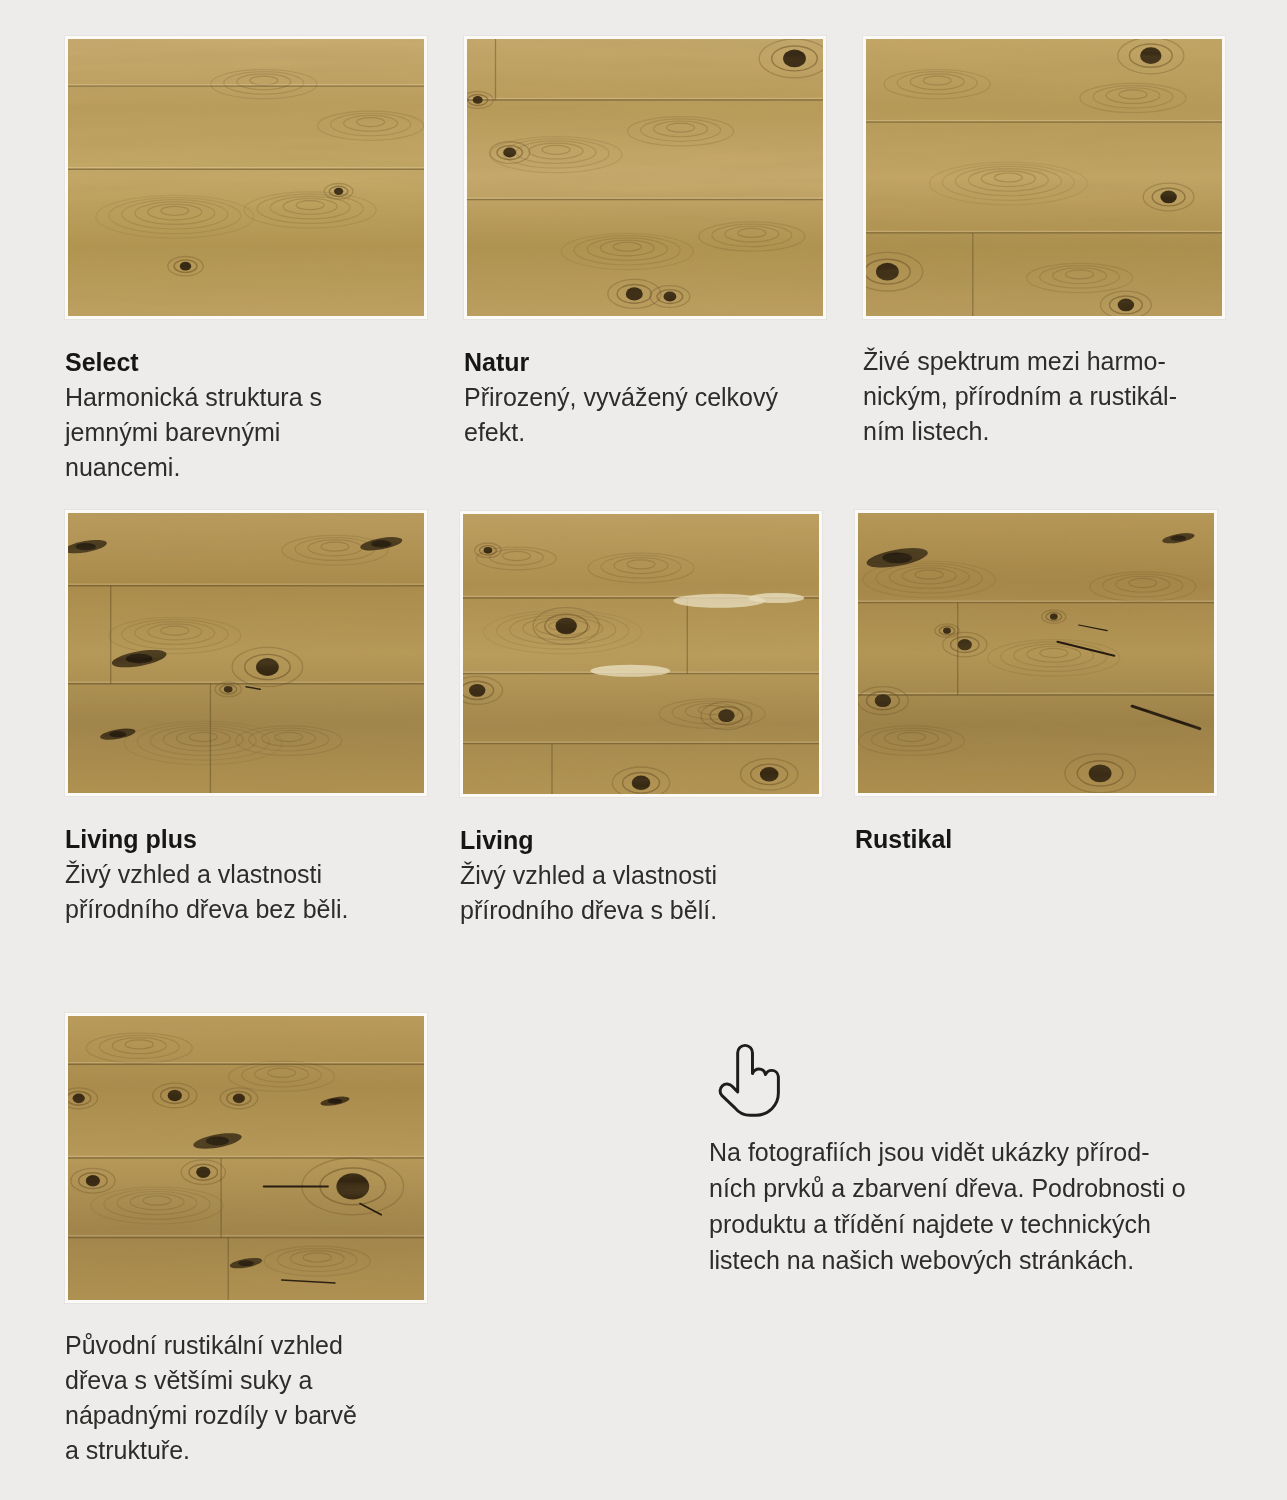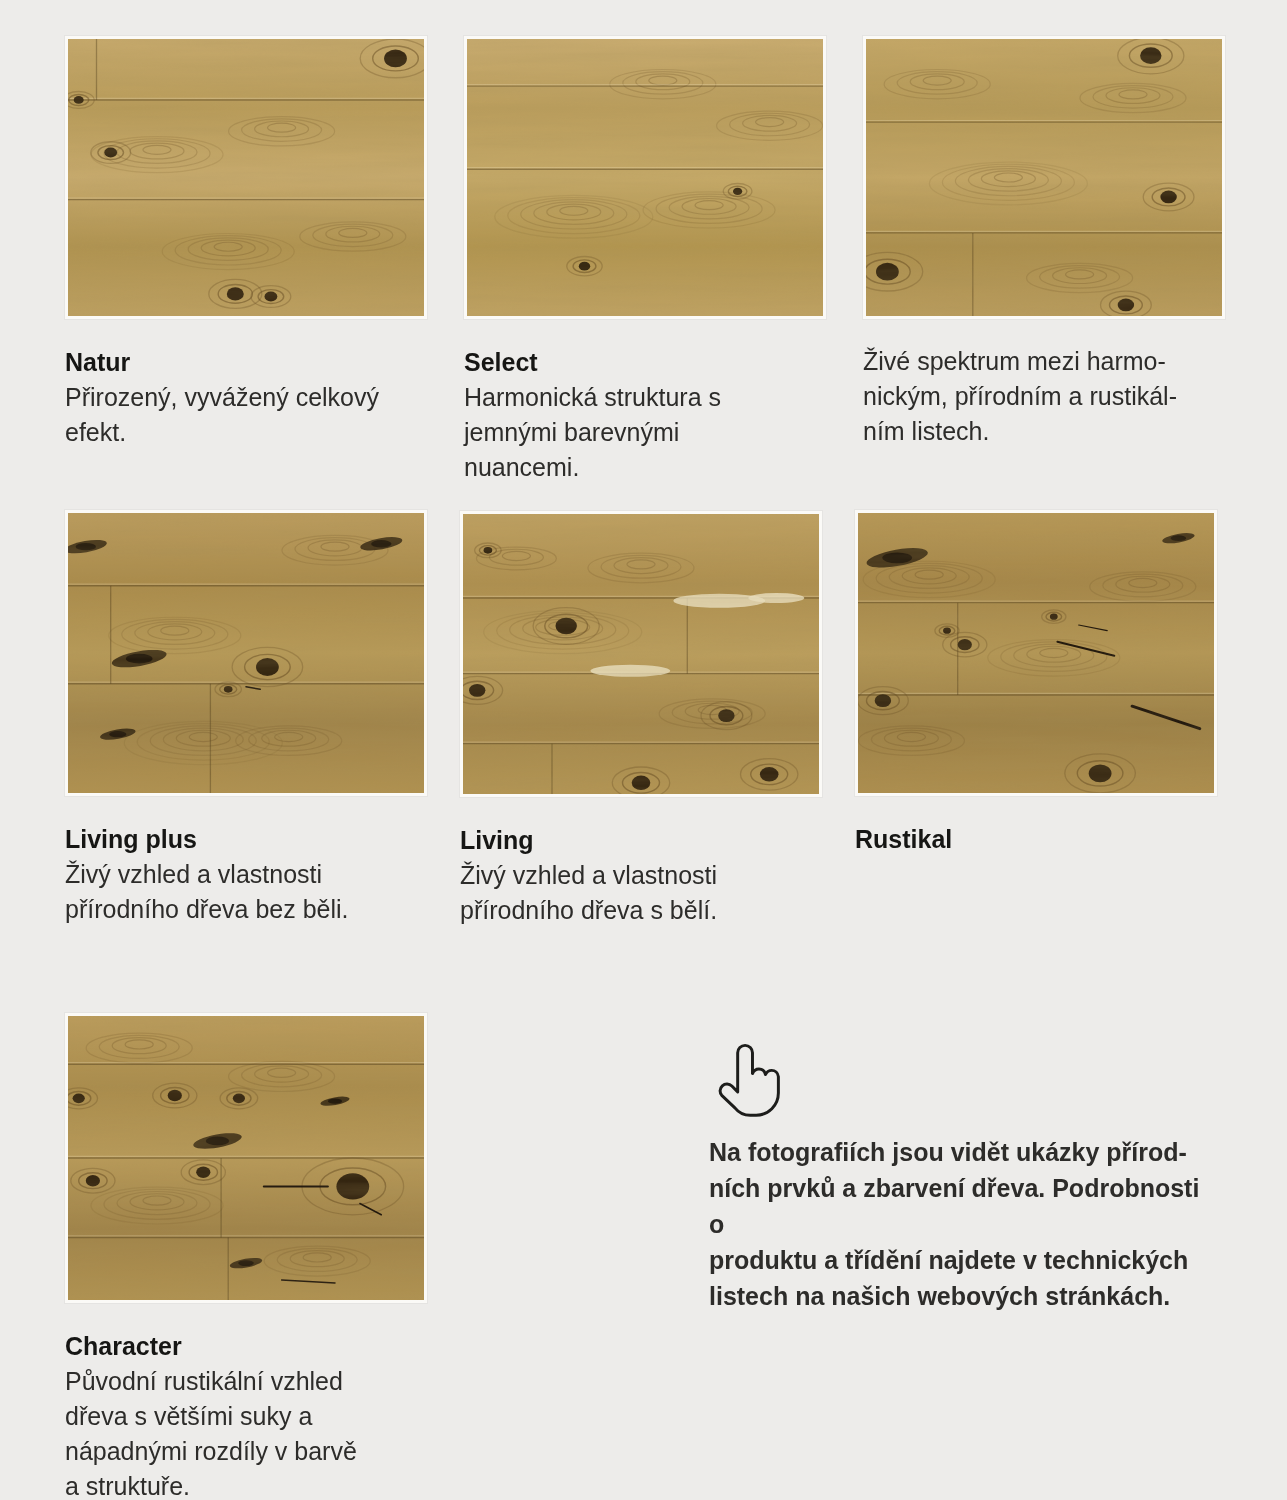--- a/index.html
+++ b/index.html
@@ -23,32 +23,88 @@
   .r2 .photo{height:280px;}
   .r3 .photo{height:284px;}
   .photo svg{display:block;width:100%;height:100%;}
   .caption{margin-top:25px;}
   .caption h3{
     margin:0;font-size:25px;line-height:36px;font-weight:bold;color:#161614;
   }
   .caption p{
     margin:0;font-size:25px;line-height:35px;color:#2d2c2a;white-space:pre-line;
   }
-  .note{margin-left:245px;width:500px;margin-top:27px;font-weight:bold;}
+  .note{margin-left:245px;width:500px;margin-top:27px;}
   .note .icon{display:block;}
   .note p{
     margin:12px 0 0 0;font-size:25px;line-height:36px;color:#2d2c2a;white-space:pre-line;
   }
 </style>
 </head>
 <body>
 
 <div class="page">
 
   <div class="row r1">
+    <figure class="cell" style="margin:0">
+      <div class="photo">
+          <svg viewBox="0 0 356 278" preserveAspectRatio="none" xmlns="http://www.w3.org/2000/svg">
+            <defs>
+              <linearGradient id="g0" x1="0" y1="0" x2="0" y2="1">
+                <stop offset="0%" stop-color="#c9ac70"></stop>
+                <stop offset="25%" stop-color="#bb9e5d"></stop>
+                <stop offset="50%" stop-color="#c5a968"></stop>
+                <stop offset="75%" stop-color="#b2954f"></stop>
+                <stop offset="100%" stop-color="#bfa263"></stop>
+              </linearGradient>
+              <filter id="n0" x="0" y="0" width="100%" height="100%">
+                <feTurbulence type="fractalNoise" baseFrequency="0.006 0.09" numOctaves="4" seed="11"></feTurbulence>
+                <feColorMatrix type="matrix" values="0 0 0 0 0.38  0 0 0 0 0.28  0 0 0 0 0.10  0.55 0 0 0 -0.08"></feColorMatrix>
+              </filter>
+            </defs>
+            <rect width="356" height="278" fill="url(#g0)"></rect>
+            <ellipse cx="106.8" cy="172.4" rx="14" ry="4.5" fill="none" stroke="#6e5226" stroke-width="1.2" opacity="0.33"></ellipse>
+            <ellipse cx="106.8" cy="173.6" rx="27" ry="7.9" fill="none" stroke="#6e5226" stroke-width="1.2" opacity="0.29"></ellipse>
+            <ellipse cx="106.8" cy="174.8" rx="40" ry="11.3" fill="none" stroke="#6e5226" stroke-width="1.2" opacity="0.25"></ellipse>
+            <ellipse cx="106.8" cy="176.0" rx="53" ry="14.7" fill="none" stroke="#6e5226" stroke-width="1.2" opacity="0.21"></ellipse>
+            <ellipse cx="106.8" cy="177.2" rx="66" ry="18.1" fill="none" stroke="#6e5226" stroke-width="1.2" opacity="0.17"></ellipse>
+            <ellipse cx="106.8" cy="178.4" rx="79" ry="21.5" fill="none" stroke="#6e5226" stroke-width="1.2" opacity="0.13"></ellipse>
+            <ellipse cx="242.1" cy="166.8" rx="14" ry="4.5" fill="none" stroke="#6e5226" stroke-width="1.2" opacity="0.33"></ellipse>
+            <ellipse cx="242.1" cy="168.0" rx="27" ry="7.9" fill="none" stroke="#6e5226" stroke-width="1.2" opacity="0.29"></ellipse>
+            <ellipse cx="242.1" cy="169.2" rx="40" ry="11.3" fill="none" stroke="#6e5226" stroke-width="1.2" opacity="0.25"></ellipse>
+            <ellipse cx="242.1" cy="170.4" rx="53" ry="14.7" fill="none" stroke="#6e5226" stroke-width="1.2" opacity="0.21"></ellipse>
+            <ellipse cx="242.1" cy="171.6" rx="66" ry="18.1" fill="none" stroke="#6e5226" stroke-width="1.2" opacity="0.17"></ellipse>
+            <ellipse cx="195.8" cy="41.7" rx="14" ry="4.5" fill="none" stroke="#6e5226" stroke-width="1.2" opacity="0.33"></ellipse>
+            <ellipse cx="195.8" cy="42.9" rx="27" ry="7.9" fill="none" stroke="#6e5226" stroke-width="1.2" opacity="0.29"></ellipse>
+            <ellipse cx="195.8" cy="44.1" rx="40" ry="11.3" fill="none" stroke="#6e5226" stroke-width="1.2" opacity="0.25"></ellipse>
+            <ellipse cx="195.8" cy="45.3" rx="53" ry="14.7" fill="none" stroke="#6e5226" stroke-width="1.2" opacity="0.21"></ellipse>
+            <ellipse cx="302.6" cy="83.4" rx="14" ry="4.5" fill="none" stroke="#6e5226" stroke-width="1.2" opacity="0.33"></ellipse>
+            <ellipse cx="302.6" cy="84.6" rx="27" ry="7.9" fill="none" stroke="#6e5226" stroke-width="1.2" opacity="0.29"></ellipse>
+            <ellipse cx="302.6" cy="85.8" rx="40" ry="11.3" fill="none" stroke="#6e5226" stroke-width="1.2" opacity="0.25"></ellipse>
+            <ellipse cx="302.6" cy="87.0" rx="53" ry="14.7" fill="none" stroke="#6e5226" stroke-width="1.2" opacity="0.21"></ellipse>
+            <line x1="0" y1="47.3" x2="356" y2="47.3" stroke="rgba(72,54,22,0.45)" stroke-width="1.4"></line>
+            <line x1="0" y1="45.7" x2="356" y2="45.7" stroke="rgba(255,242,210,0.25)" stroke-width="1.2"></line>
+            <line x1="0" y1="130.7" x2="356" y2="130.7" stroke="rgba(72,54,22,0.45)" stroke-width="1.4"></line>
+            <line x1="0" y1="129.1" x2="356" y2="129.1" stroke="rgba(255,242,210,0.25)" stroke-width="1.2"></line>
+            <ellipse cx="117.5" cy="228.0" rx="17.7" ry="9.7" fill="none" stroke="rgba(96,70,30,0.3)" stroke-width="1.3"></ellipse>
+            <ellipse cx="117.5" cy="228.0" rx="11.4" ry="6.3" fill="none" stroke="rgba(96,70,30,0.5)" stroke-width="1.4"></ellipse>
+            <ellipse cx="117.5" cy="228.0" rx="5.7" ry="4.4" fill="#281b0b" opacity="0.92"></ellipse>
+            <ellipse cx="270.6" cy="152.9" rx="14.3" ry="7.9" fill="none" stroke="rgba(96,70,30,0.3)" stroke-width="1.3"></ellipse>
+            <ellipse cx="270.6" cy="152.9" rx="9.3" ry="5.1" fill="none" stroke="rgba(96,70,30,0.5)" stroke-width="1.4"></ellipse>
+            <ellipse cx="270.6" cy="152.9" rx="4.6" ry="3.6" fill="#281b0b" opacity="0.92"></ellipse>
+            <rect width="356" height="278" filter="url(#n0)" opacity="0.5"></rect>
+          </svg>
+        </div>
+      <figcaption class="caption">
+        <h3>Select</h3>
+        <p>Harmonická struktura s
+jemnými barevnými
+nuancemi.</p>
+      </figcaption>
+    </figure>
     <figure class="cell" style="margin:0">
       <div class="photo">
           <svg viewBox="0 0 356 278" preserveAspectRatio="none" xmlns="http://www.w3.org/2000/svg">
             <defs>
               <linearGradient id="g1" x1="0" y1="0" x2="0" y2="1">
                 <stop offset="0%" stop-color="#c6a96c"></stop>
                 <stop offset="25%" stop-color="#b99c5a"></stop>
                 <stop offset="50%" stop-color="#c8ab6e"></stop>
                 <stop offset="75%" stop-color="#b09350"></stop>
                 <stop offset="100%" stop-color="#bda061"></stop>
@@ -97,76 +153,20 @@
             <ellipse cx="10.7" cy="61.2" rx="15.5" ry="8.5" fill="none" stroke="rgba(96,70,30,0.3)" stroke-width="1.3"></ellipse>
             <ellipse cx="10.7" cy="61.2" rx="10.0" ry="5.5" fill="none" stroke="rgba(96,70,30,0.5)" stroke-width="1.4"></ellipse>
             <ellipse cx="10.7" cy="61.2" rx="5.0" ry="3.9" fill="#281b0b" opacity="0.92"></ellipse>
             <rect width="356" height="278" filter="url(#n1)" opacity="0.5"></rect>
           </svg>
         </div>
       <figcaption class="caption">
         <h3>Natur</h3>
         <p>Přirozený, vyvážený celkový
 efekt.</p>
-      </figcaption>
-    </figure>
-    <figure class="cell" style="margin:0">
-      <div class="photo">
-          <svg viewBox="0 0 356 278" preserveAspectRatio="none" xmlns="http://www.w3.org/2000/svg">
-            <defs>
-              <linearGradient id="g0" x1="0" y1="0" x2="0" y2="1">
-                <stop offset="0%" stop-color="#c9ac70"></stop>
-                <stop offset="25%" stop-color="#bb9e5d"></stop>
-                <stop offset="50%" stop-color="#c5a968"></stop>
-                <stop offset="75%" stop-color="#b2954f"></stop>
-                <stop offset="100%" stop-color="#bfa263"></stop>
-              </linearGradient>
-              <filter id="n0" x="0" y="0" width="100%" height="100%">
-                <feTurbulence type="fractalNoise" baseFrequency="0.006 0.09" numOctaves="4" seed="11"></feTurbulence>
-                <feColorMatrix type="matrix" values="0 0 0 0 0.38  0 0 0 0 0.28  0 0 0 0 0.10  0.55 0 0 0 -0.08"></feColorMatrix>
-              </filter>
-            </defs>
-            <rect width="356" height="278" fill="url(#g0)"></rect>
-            <ellipse cx="106.8" cy="172.4" rx="14" ry="4.5" fill="none" stroke="#6e5226" stroke-width="1.2" opacity="0.33"></ellipse>
-            <ellipse cx="106.8" cy="173.6" rx="27" ry="7.9" fill="none" stroke="#6e5226" stroke-width="1.2" opacity="0.29"></ellipse>
-            <ellipse cx="106.8" cy="174.8" rx="40" ry="11.3" fill="none" stroke="#6e5226" stroke-width="1.2" opacity="0.25"></ellipse>
-            <ellipse cx="106.8" cy="176.0" rx="53" ry="14.7" fill="none" stroke="#6e5226" stroke-width="1.2" opacity="0.21"></ellipse>
-            <ellipse cx="106.8" cy="177.2" rx="66" ry="18.1" fill="none" stroke="#6e5226" stroke-width="1.2" opacity="0.17"></ellipse>
-            <ellipse cx="106.8" cy="178.4" rx="79" ry="21.5" fill="none" stroke="#6e5226" stroke-width="1.2" opacity="0.13"></ellipse>
-            <ellipse cx="242.1" cy="166.8" rx="14" ry="4.5" fill="none" stroke="#6e5226" stroke-width="1.2" opacity="0.33"></ellipse>
-            <ellipse cx="242.1" cy="168.0" rx="27" ry="7.9" fill="none" stroke="#6e5226" stroke-width="1.2" opacity="0.29"></ellipse>
-            <ellipse cx="242.1" cy="169.2" rx="40" ry="11.3" fill="none" stroke="#6e5226" stroke-width="1.2" opacity="0.25"></ellipse>
-            <ellipse cx="242.1" cy="170.4" rx="53" ry="14.7" fill="none" stroke="#6e5226" stroke-width="1.2" opacity="0.21"></ellipse>
-            <ellipse cx="242.1" cy="171.6" rx="66" ry="18.1" fill="none" stroke="#6e5226" stroke-width="1.2" opacity="0.17"></ellipse>
-            <ellipse cx="195.8" cy="41.7" rx="14" ry="4.5" fill="none" stroke="#6e5226" stroke-width="1.2" opacity="0.33"></ellipse>
-            <ellipse cx="195.8" cy="42.9" rx="27" ry="7.9" fill="none" stroke="#6e5226" stroke-width="1.2" opacity="0.29"></ellipse>
-            <ellipse cx="195.8" cy="44.1" rx="40" ry="11.3" fill="none" stroke="#6e5226" stroke-width="1.2" opacity="0.25"></ellipse>
-            <ellipse cx="195.8" cy="45.3" rx="53" ry="14.7" fill="none" stroke="#6e5226" stroke-width="1.2" opacity="0.21"></ellipse>
-            <ellipse cx="302.6" cy="83.4" rx="14" ry="4.5" fill="none" stroke="#6e5226" stroke-width="1.2" opacity="0.33"></ellipse>
-            <ellipse cx="302.6" cy="84.6" rx="27" ry="7.9" fill="none" stroke="#6e5226" stroke-width="1.2" opacity="0.29"></ellipse>
-            <ellipse cx="302.6" cy="85.8" rx="40" ry="11.3" fill="none" stroke="#6e5226" stroke-width="1.2" opacity="0.25"></ellipse>
-            <ellipse cx="302.6" cy="87.0" rx="53" ry="14.7" fill="none" stroke="#6e5226" stroke-width="1.2" opacity="0.21"></ellipse>
-            <line x1="0" y1="47.3" x2="356" y2="47.3" stroke="rgba(72,54,22,0.45)" stroke-width="1.4"></line>
-            <line x1="0" y1="45.7" x2="356" y2="45.7" stroke="rgba(255,242,210,0.25)" stroke-width="1.2"></line>
-            <line x1="0" y1="130.7" x2="356" y2="130.7" stroke="rgba(72,54,22,0.45)" stroke-width="1.4"></line>
-            <line x1="0" y1="129.1" x2="356" y2="129.1" stroke="rgba(255,242,210,0.25)" stroke-width="1.2"></line>
-            <ellipse cx="117.5" cy="228.0" rx="17.7" ry="9.7" fill="none" stroke="rgba(96,70,30,0.3)" stroke-width="1.3"></ellipse>
-            <ellipse cx="117.5" cy="228.0" rx="11.4" ry="6.3" fill="none" stroke="rgba(96,70,30,0.5)" stroke-width="1.4"></ellipse>
-            <ellipse cx="117.5" cy="228.0" rx="5.7" ry="4.4" fill="#281b0b" opacity="0.92"></ellipse>
-            <ellipse cx="270.6" cy="152.9" rx="14.3" ry="7.9" fill="none" stroke="rgba(96,70,30,0.3)" stroke-width="1.3"></ellipse>
-            <ellipse cx="270.6" cy="152.9" rx="9.3" ry="5.1" fill="none" stroke="rgba(96,70,30,0.5)" stroke-width="1.4"></ellipse>
-            <ellipse cx="270.6" cy="152.9" rx="4.6" ry="3.6" fill="#281b0b" opacity="0.92"></ellipse>
-            <rect width="356" height="278" filter="url(#n0)" opacity="0.5"></rect>
-          </svg>
-        </div>
-      <figcaption class="caption">
-        <h3>Select</h3>
-        <p>Harmonická struktura s
-jemnými barevnými
-nuancemi.</p>
       </figcaption>
     </figure>
     <figure class="cell" style="margin:0">
       <div class="photo">
           <svg viewBox="0 0 356 278" preserveAspectRatio="none" xmlns="http://www.w3.org/2000/svg">
             <defs>
               <linearGradient id="g2" x1="0" y1="0" x2="0" y2="1">
                 <stop offset="0%" stop-color="#c4a767"></stop>
                 <stop offset="25%" stop-color="#b69a58"></stop>
                 <stop offset="50%" stop-color="#c3a666"></stop>
@@ -502,21 +502,20 @@
             <ellipse cx="135.3" cy="152.9" rx="7.1" ry="5.6" fill="#281b0b" opacity="0.92"></ellipse>
             <ellipse cx="178.0" cy="241.9" rx="16.4" ry="4.3" fill="#2b1e0e" opacity="0.82" transform="rotate(-10 178.0 241.9)"></ellipse>
             <ellipse cx="178.0" cy="241.9" rx="7.8" ry="2.8" fill="#1c130a" opacity="0.9"></ellipse>
             <line x1="195.8" y1="166.8" x2="259.9" y2="166.8" stroke="#1c130a" stroke-width="2" stroke-linecap="round"></line>
             <line x1="291.9" y1="183.5" x2="313.3" y2="194.6" stroke="#1c130a" stroke-width="1.5" stroke-linecap="round"></line>
             <line x1="213.6" y1="258.5" x2="267.0" y2="261.3" stroke="#1c130a" stroke-width="1.5" stroke-linecap="round"></line>
             <rect width="356" height="278" filter="url(#n6)" opacity="0.5"></rect>
           </svg>
         </div>
       <figcaption class="caption">
-        <h3>Character</h3>
         <p>Původní rustikální vzhled
 dřeva s většími suky a
 nápadnými rozdíly v barvě
 a struktuře.</p>
       </figcaption>
     </figure>
 
     <div class="note">
       <svg class="icon" width="74" height="82" viewBox="0 0 80 88" fill="none" stroke="#1d1d1b" stroke-width="3.2" stroke-linecap="round" stroke-linejoin="round">
         <path d="M31 50 V13.5 a8 8 0 0 1 16 0 V36

